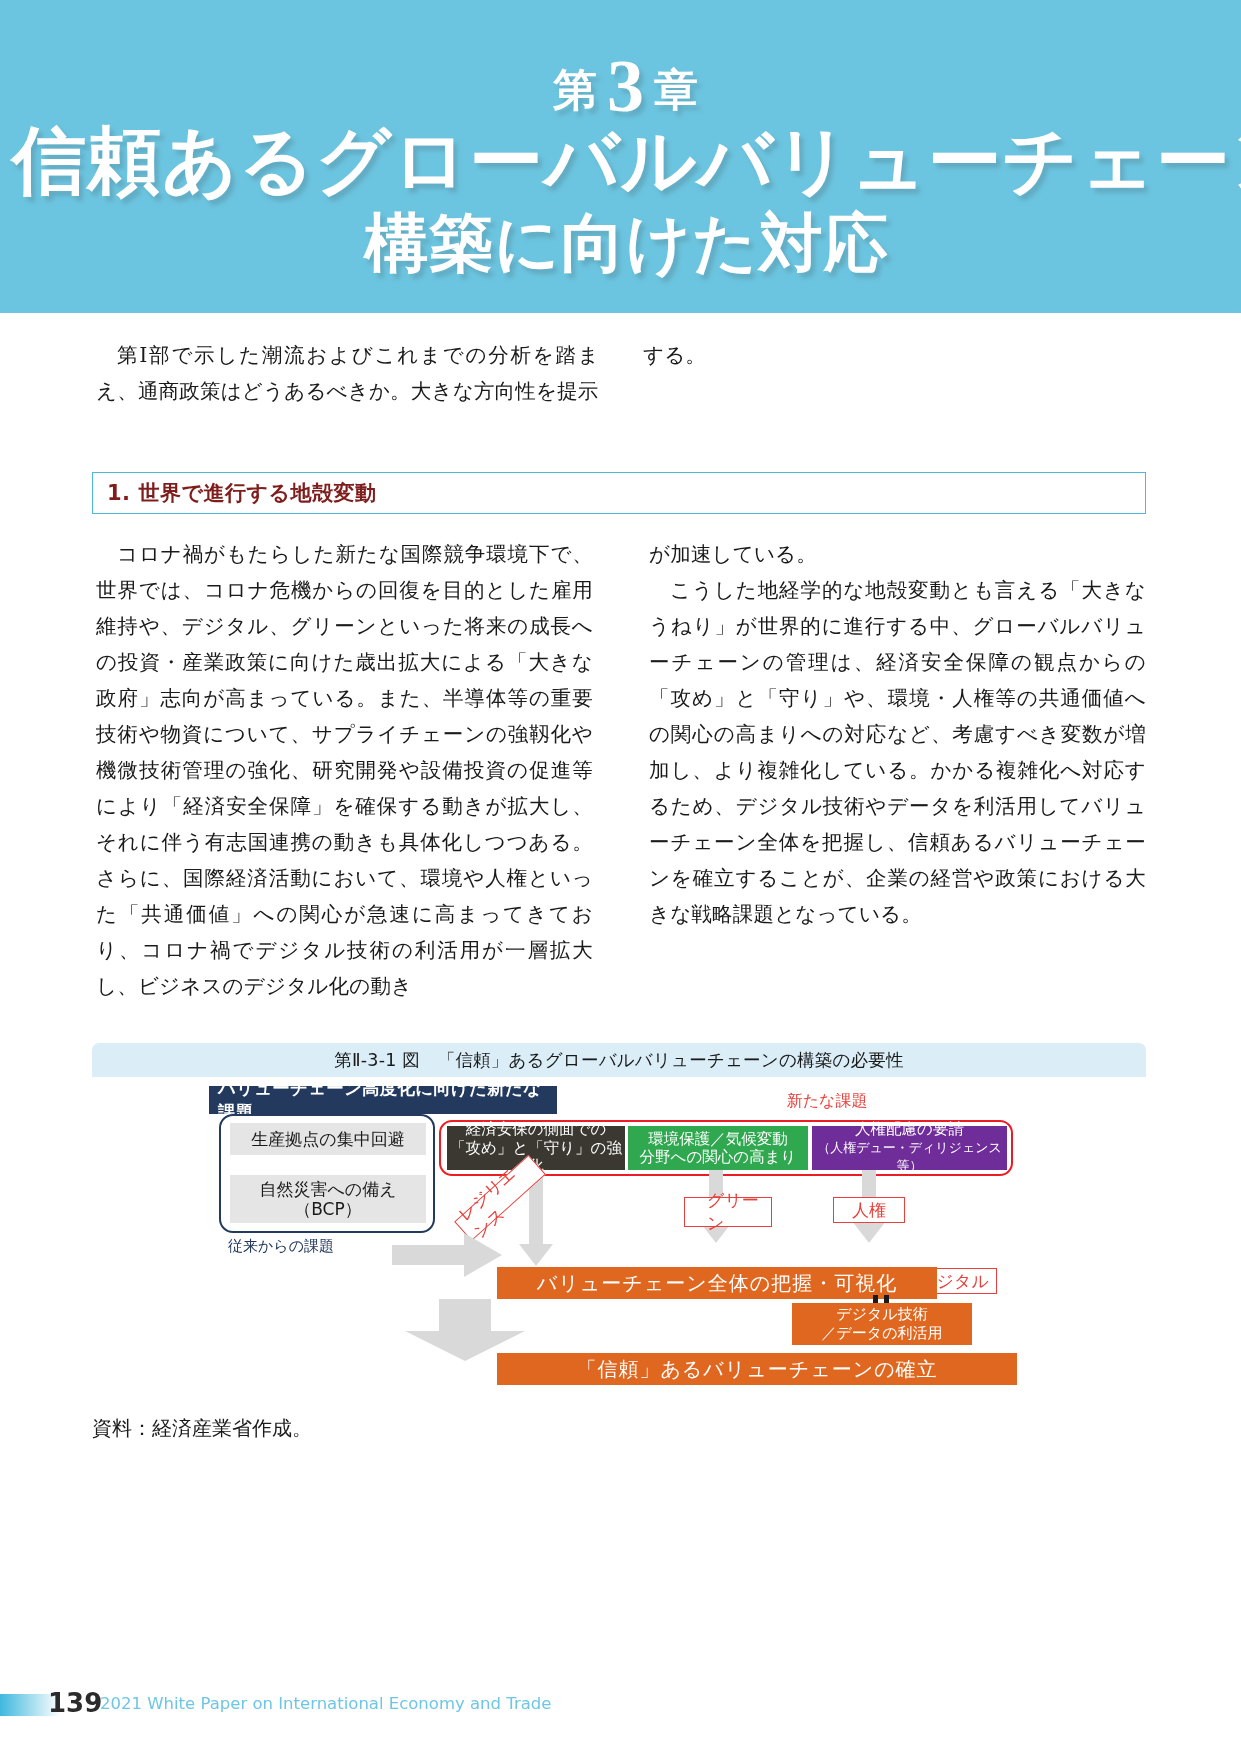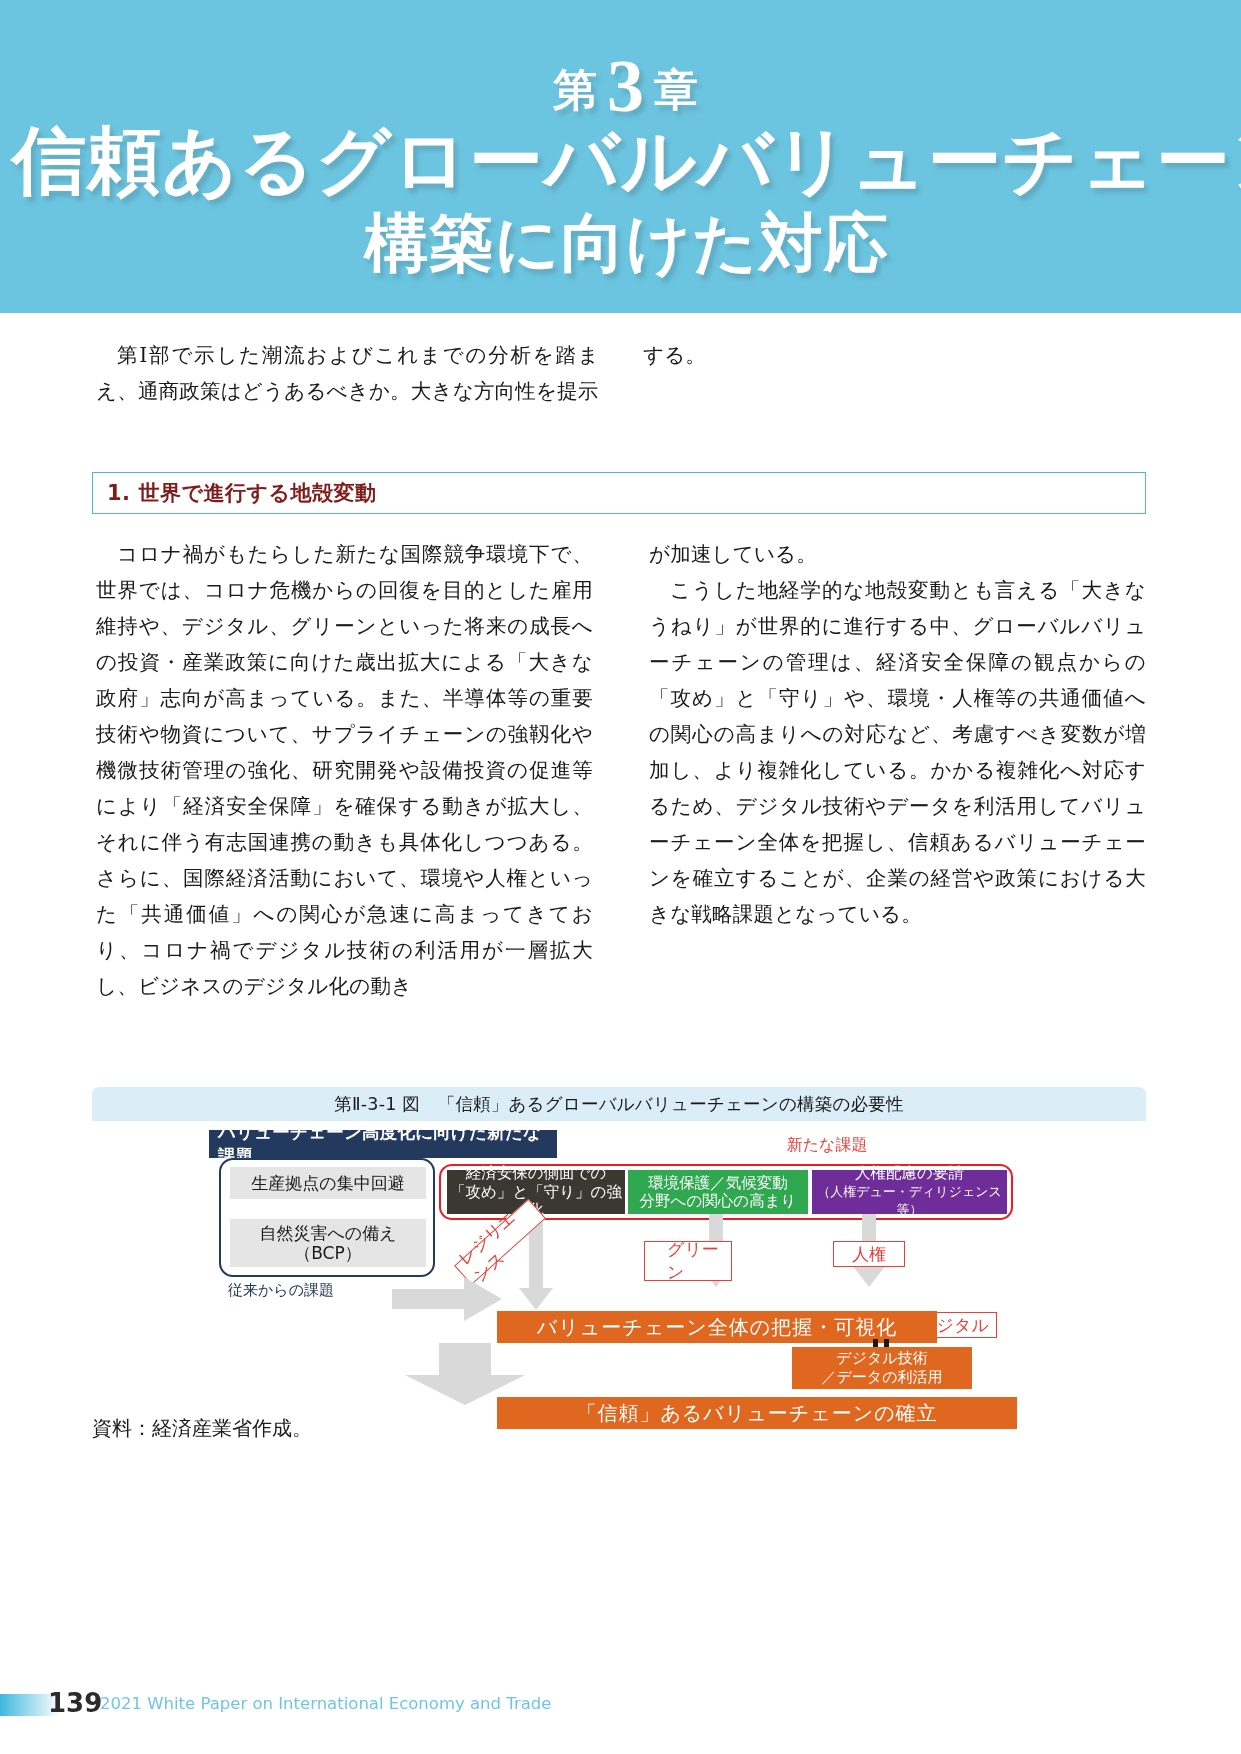--- a/index.html
+++ b/index.html
@@ -111,21 +111,20 @@
     display: flex;
     gap: 56px;
   }
 
   
   .figure-block {
     position: absolute;
     left: 92px;
     top: 1043px;
     width: 1054px;
-    margin-top: 44px;
   }
   .figure-caption {
     background: #dbeef8;
     border-radius: 7px 7px 0 0;
     height: 34px;
     display: flex;
     align-items: center;
     justify-content: center;
     font-family: "DejaVu Sans", "Liberation Sans", sans-serif;
     font-size: 17.5px;
@@ -197,21 +196,21 @@
 
   
   .tag {
     border: 1.2px solid #e8403a;
     color: #e8403a;
     background: #ffffff;
     font-size: 17px;
     display: flex; align-items: center; justify-content: center;
     padding: 2px 7px;
   }
-  .tag-green { left: 552px; top: 120px; width: 88px; height: 40px; padding-left: 22px; }
+  .tag-green { left: 592px; top: 120px; width: 88px; height: 30px; padding-left: 22px; }
   .tag-human { left: 741px; top: 120px; width: 72px; height: 26px; }
   .tag-digital { left: 819px; top: 191px; width: 86px; height: 26px; }
   .tag-resil {
     left: 358px; top: 108px; width: 100px; height: 26px;
     transform: rotate(-42deg);
     transform-origin: center center;
   }
 
   
   .shaft {

